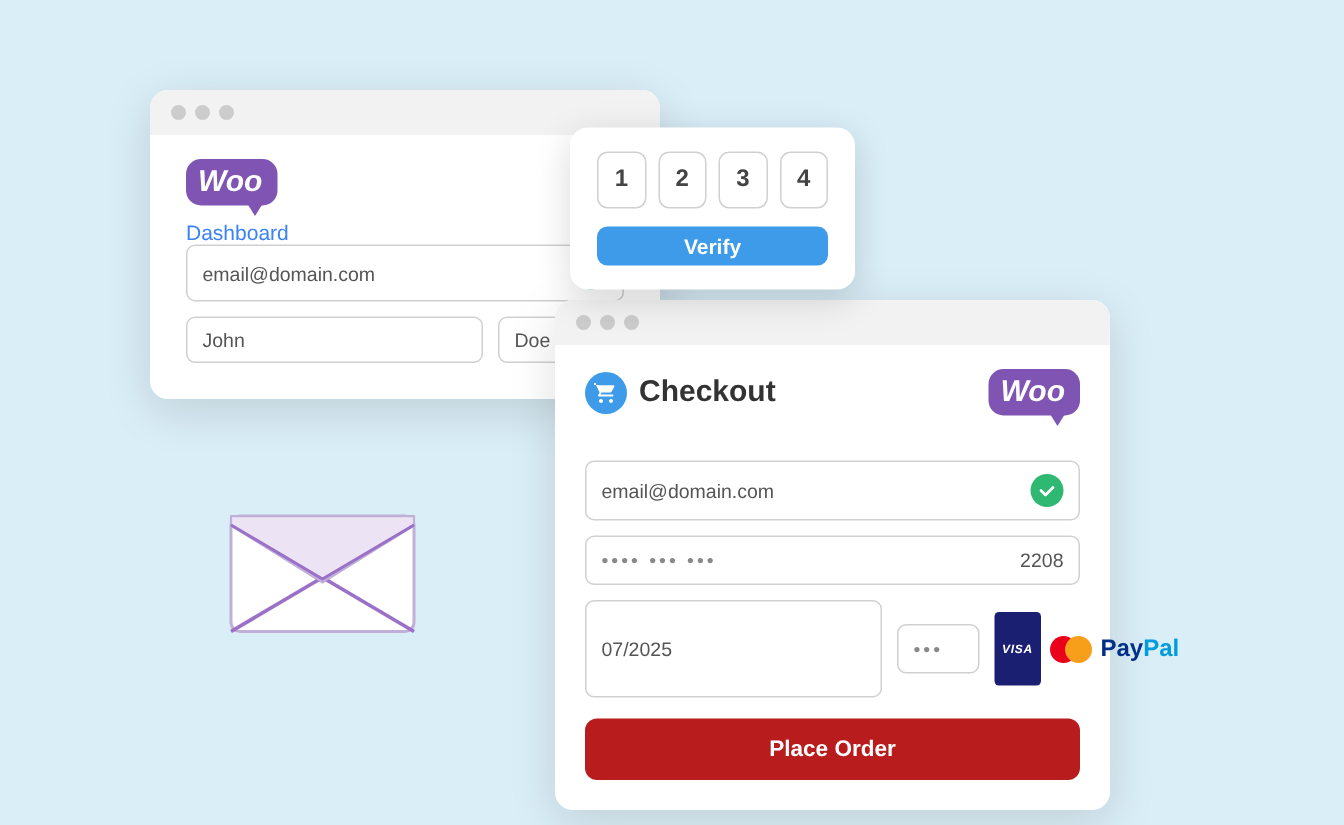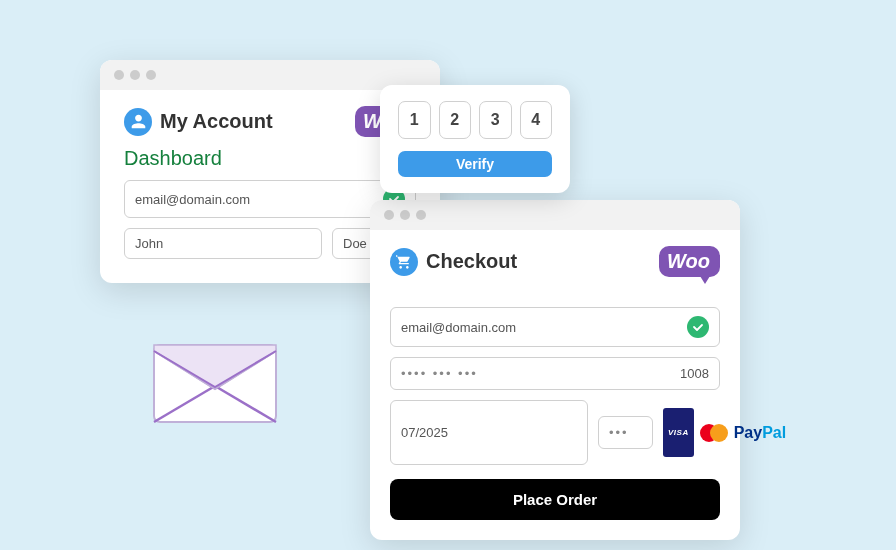--- a/index.html
+++ b/index.html
@@ -117,23 +117,22 @@
     }
 
     .woo-bubble-text {
       color: #fff;
       font-size: 20px;
       font-weight: 900;
       font-style: italic;
     }
 
     .dashboard-label {
-      font-size: 20px;
-      color: #15803d;
-      margin-bottom: 10px;
+      font-size: 14px;
+      color: #3b82f6;
       margin-top: 2px;
     }
 
     .input-row {
       display: flex;
       align-items: center;
       border: 1.5px solid #d0d0d0;
       border-radius: 6px;
       padding: 7px 10px;
       margin-bottom: 10px;
@@ -349,21 +348,21 @@
 
     .payment-logos {
       display: flex;
       align-items: center;
       gap: 6px;
       margin-left: auto;
     }
 
     .place-order-btn {
       width: 100%;
-      background: #000000;
+      background: #b91c1c;
       color: #fff;
       border: none;
       border-radius: 8px;
       padding: 12px;
       font-size: 15px;
       font-weight: 600;
       cursor: pointer;
     }
 
     
@@ -417,28 +416,20 @@
 <div class="scene">
 
   <div class="browser-window window-account">
     <div class="browser-bar">
       <div class="browser-dot"></div>
       <div class="browser-dot"></div>
       <div class="browser-dot"></div>
     </div>
     <div class="browser-content">
       <div class="account-header">
-        <div class="account-title-row">
-          <div class="account-icon-circle">
-            <svg viewBox="0 0 24 24">
-              <path d="M12 12c2.7 0 4.8-2.1 4.8-4.8S14.7 2.4 12 2.4 7.2 4.5 7.2 7.2 9.3 12 12 12zm0 2.4c-3.2 0-9.6 1.6-9.6 4.8v2.4h19.2v-2.4c0-3.2-6.4-4.8-9.6-4.8z"></path>
-            </svg>
-          </div>
-          <span class="account-title">My Account</span>
-        </div>
         <div class="woo-bubble">
           <span class="woo-bubble-text">Woo</span>
         </div>
       </div>
       <div class="dashboard-label">Dashboard</div>
       <div class="input-row">
         <input type="text" value="email@domain.com" style="">
         <div class="check-circle">
           <svg viewBox="0 0 12 12" fill="none">
             <path d="M2 6l3 3 5-5" stroke="white" stroke-width="1.8" stroke-linecap="round" stroke-linejoin="round"></path>
@@ -503,21 +494,21 @@
         <input type="text" value="email@domain.com" style="">
         <div class="check-circle">
           <svg viewBox="0 0 12 12" fill="none">
             <path d="M2 6l3 3 5-5" stroke="white" stroke-width="1.8" stroke-linecap="round" stroke-linejoin="round"></path>
           </svg>
         </div>
       </div>
 
       <div class="card-row">
         <span class="card-dots">••••  •••  •••</span>
-        <span class="card-last4">1008</span>
+        <span class="card-last4">2208</span>
       </div>
 
       <div class="expiry-row">
         <input class="expiry-input" type="text" value="07/2025" style="">
         <div class="cvv-dots">•••</div>
         <div class="payment-logos">
           <div class="visa-badge">VISA</div>
           <div class="mc-badge">
             <div class="mc-circle-left"></div>
             <div class="mc-circle-right"></div>

